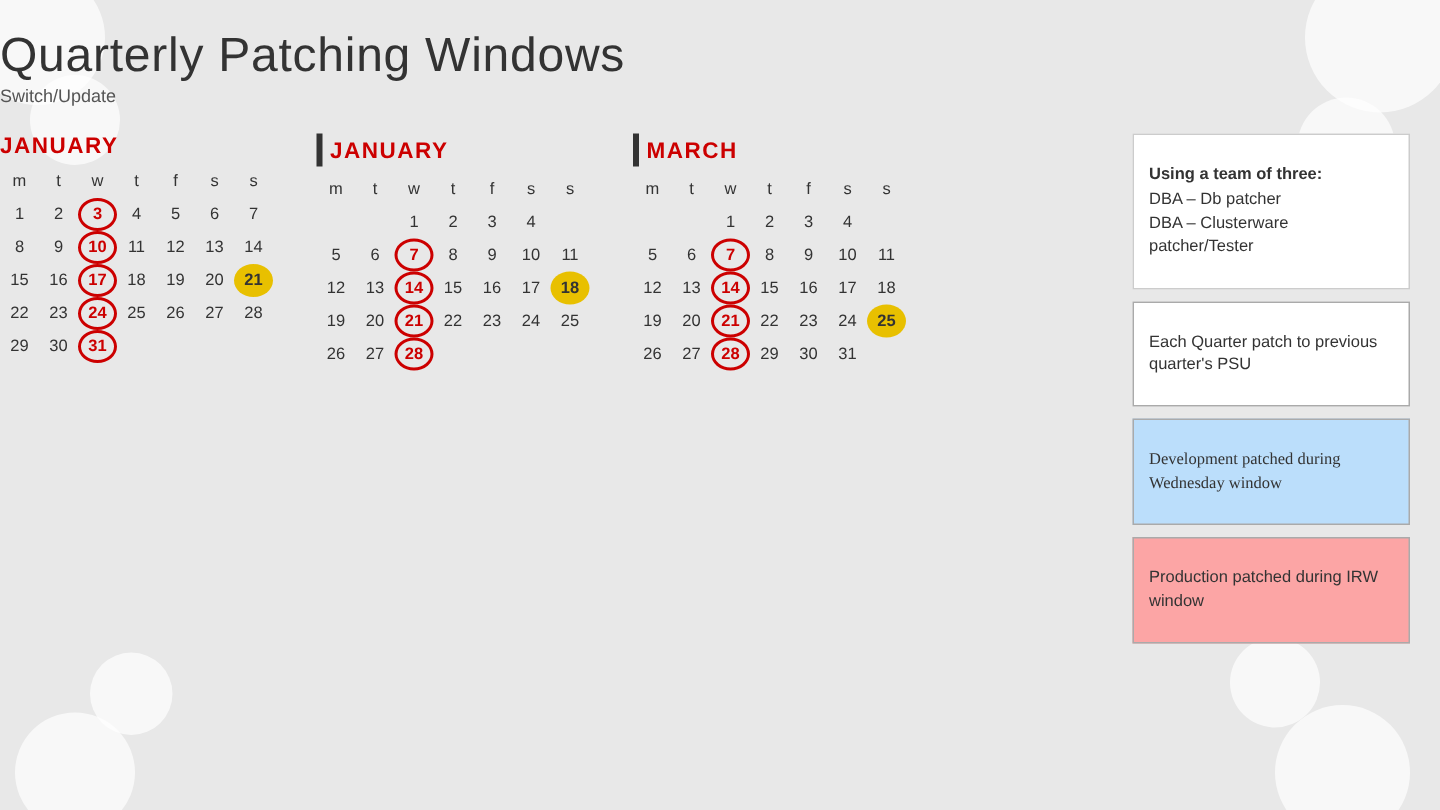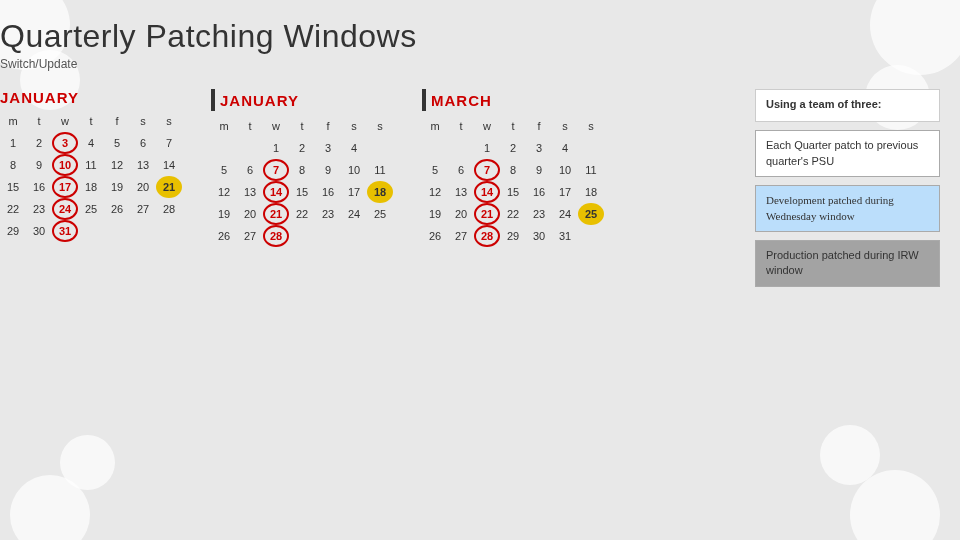--- a/index.html
+++ b/index.html
@@ -134,21 +134,21 @@
     .info-panel {
       width: 185px;
       display: flex;
       flex-direction: column;
       gap: 8px;
     }
 
     .info-box {
       background: white;
       border: 1px solid #ccc;
-      padding: 7px 10px;
+      padding: 19px 10px;
       font-size: 11px;
       color: #333;
       line-height: 1.4;
     }
 
     .info-section-title {
       font-weight: bold;
       font-size: 11px;
       margin-bottom: 2px;
     }
@@ -158,21 +158,21 @@
       border-color: #aaa;
     }
 
     .info-box.blue-box {
       background: #bbdefb;
       border-color: #aaa;
       font-family: Liberation Serif, serif;
     }
 
     .info-box.yellow-box {
-      background: #a3a3a3;
+      background: #fca5a5;
       border-color: #aaa;
     }
   </style>
 </head>
 <body>
 
 <div class="deco-circle deco-tl1"></div>
 <div class="deco-circle deco-tl2"></div>
 <div class="deco-circle deco-tr1"></div>
 <div class="deco-circle deco-tr2"></div>
@@ -370,20 +370,22 @@
               <div class="cal-cell">31</div>
               <div class="cal-cell"></div>
             </div>
           </div>
         </div>
       </div>
 
     <div class="info-panel">
       <div class="info-box">
         <div class="info-section-title">Using a team of three:</div>
+        <div id="team-member-0">DBA – Db patcher</div>
+        <div id="team-member-1">DBA – Clusterware patcher/Tester</div>
       </div>
       <div class="info-box green-box">
         <span>Each Quarter patch to previous quarter's PSU</span>
       </div>
       <div class="info-box blue-box">
         <span>Development patched during Wednesday window</span>
       </div>
       <div class="info-box yellow-box">
         <span>Production patched during IRW window</span>
       </div>

